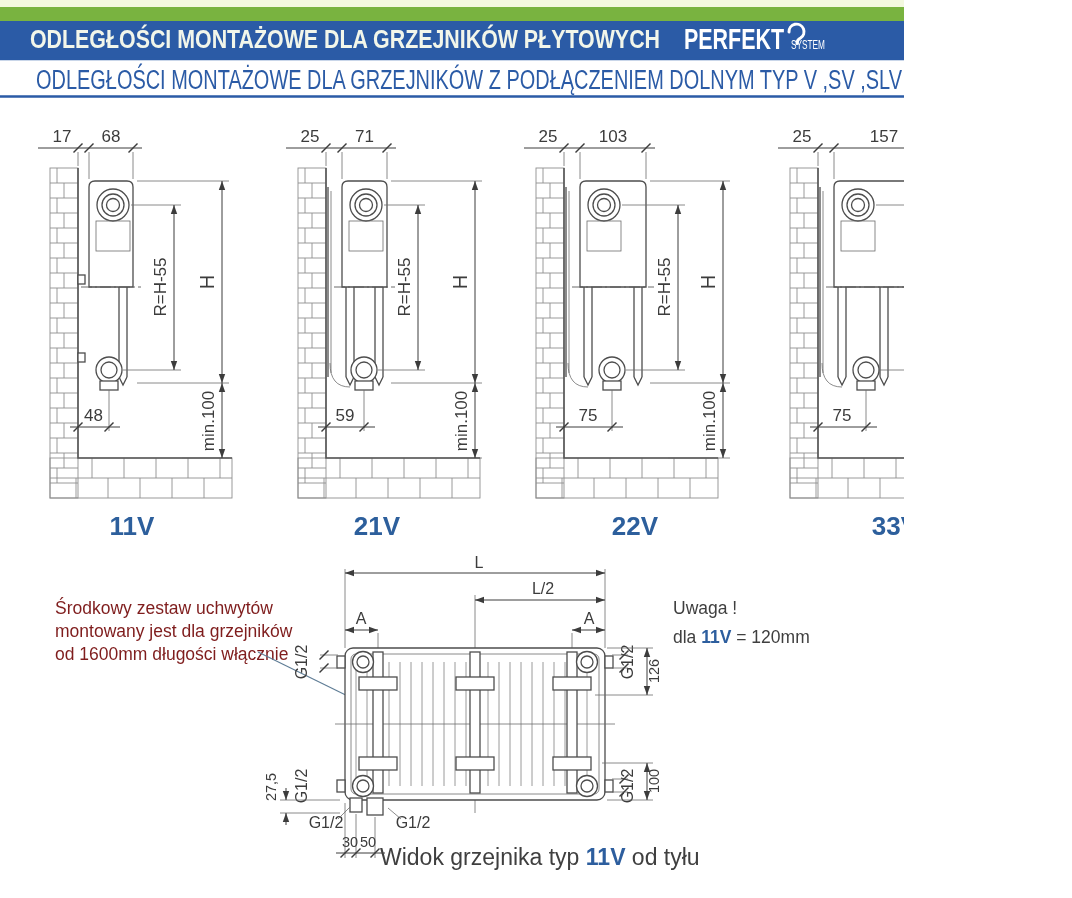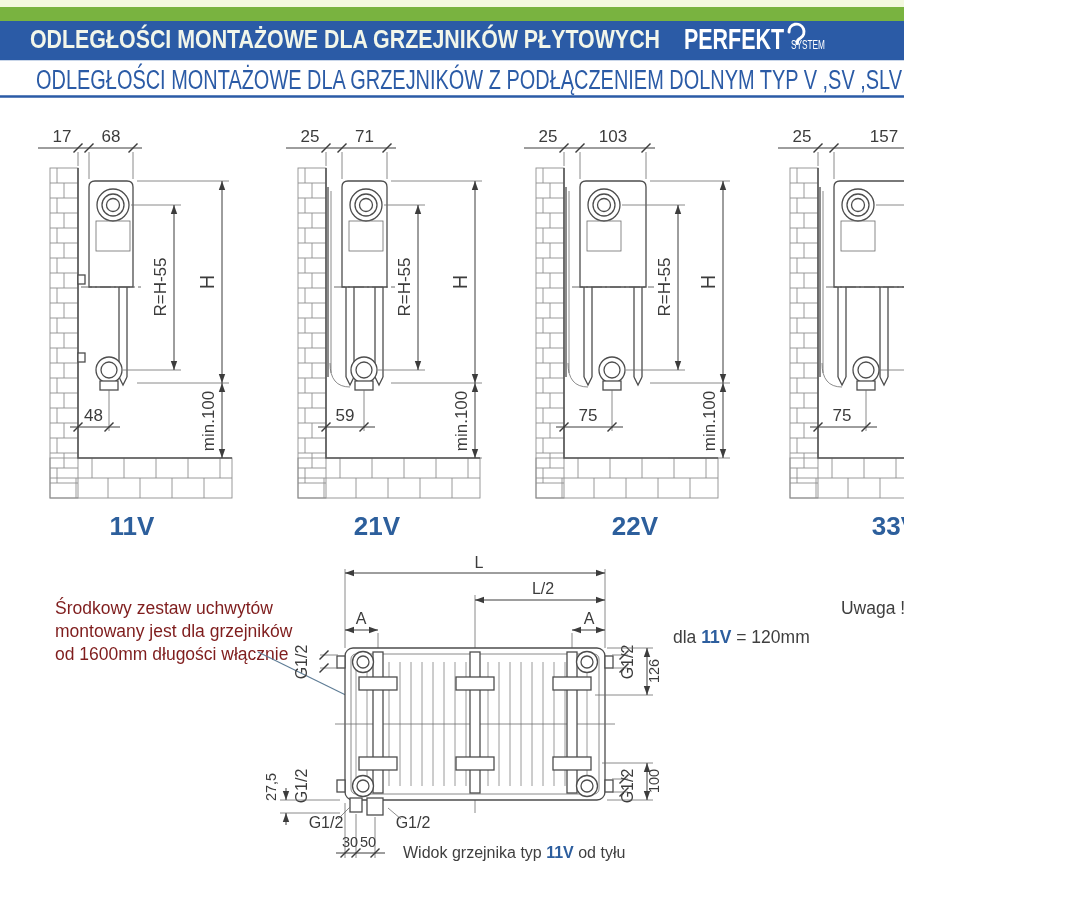--- a/index.html
+++ b/index.html
@@ -28,23 +28,23 @@
   .ldr{stroke:#5f7d96;stroke-width:1.2;}
   text.dt{font-size:17px;fill:#3c3c3c;}
   text.dt15{font-size:14.5px;fill:#3c3c3c;}
   text.dt16{font-size:16px;fill:#3c3c3c;}
   text.dt20{font-size:20px;fill:#3c3c3c;}
   text.tp{font-size:26px;font-weight:bold;fill:#2d5f9c;}
 
   .panel{position:absolute;top:125px;}
 
   .left-note{position:absolute;left:55px;top:597px;font-size:17.5px;line-height:23px;color:#7f1d1d;}
-  .caption{position:absolute;left:403px;top:844px;font-size:16px;color:#3f3f3f;}
+  .caption{position:absolute;left:380px;top:844px;font-size:23px;color:#3f3f3f;}
   .notes{position:absolute;left:673px;top:598px;width:400px;color:#3f3f3f;}
-  .notes-head{font-size:17.5px;margin:0 0 0 0;text-align:center;}
+  .notes-head{font-size:17.5px;margin:0 0 0 0;}
   .notes p{font-size:17.5px;line-height:22px;margin:0;}
   .notes .para{margin-top:24px;}
   .notes .rule{margin-top:7px;}
   .accent{font-weight:bold;}
   #rear{position:absolute;left:250px;top:555px;}
 </style>
 </head>
 <body>
 
 <div class="page">

